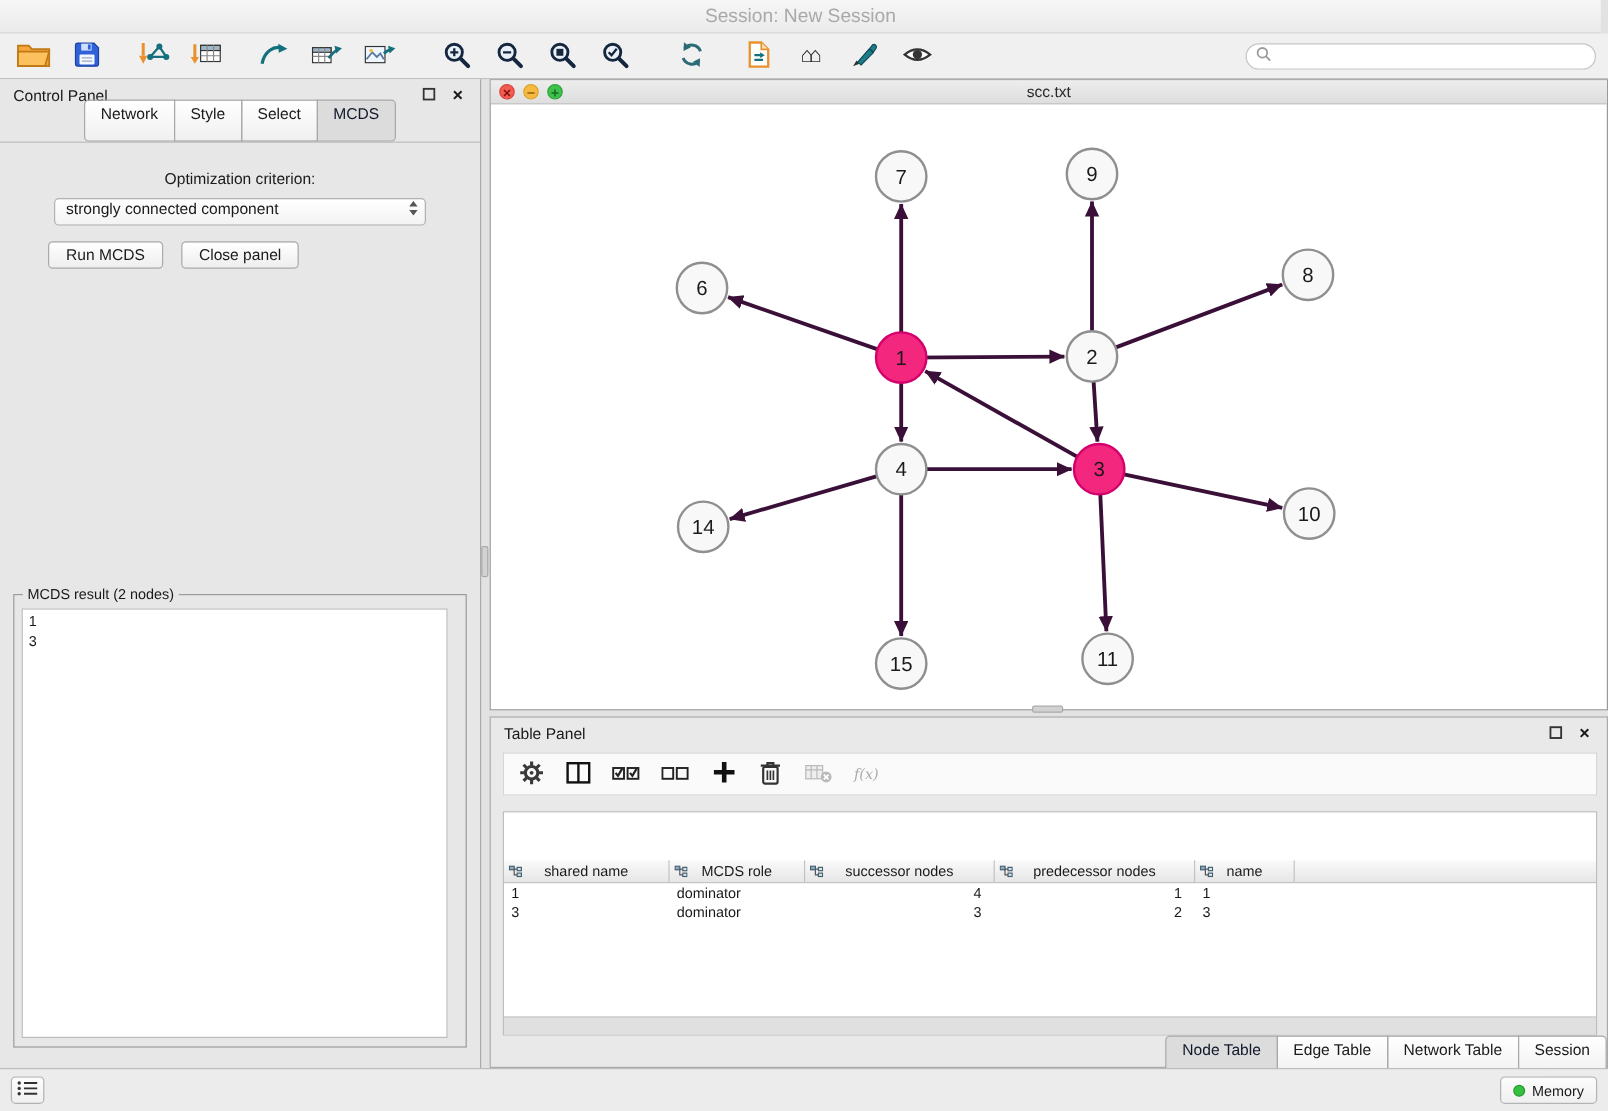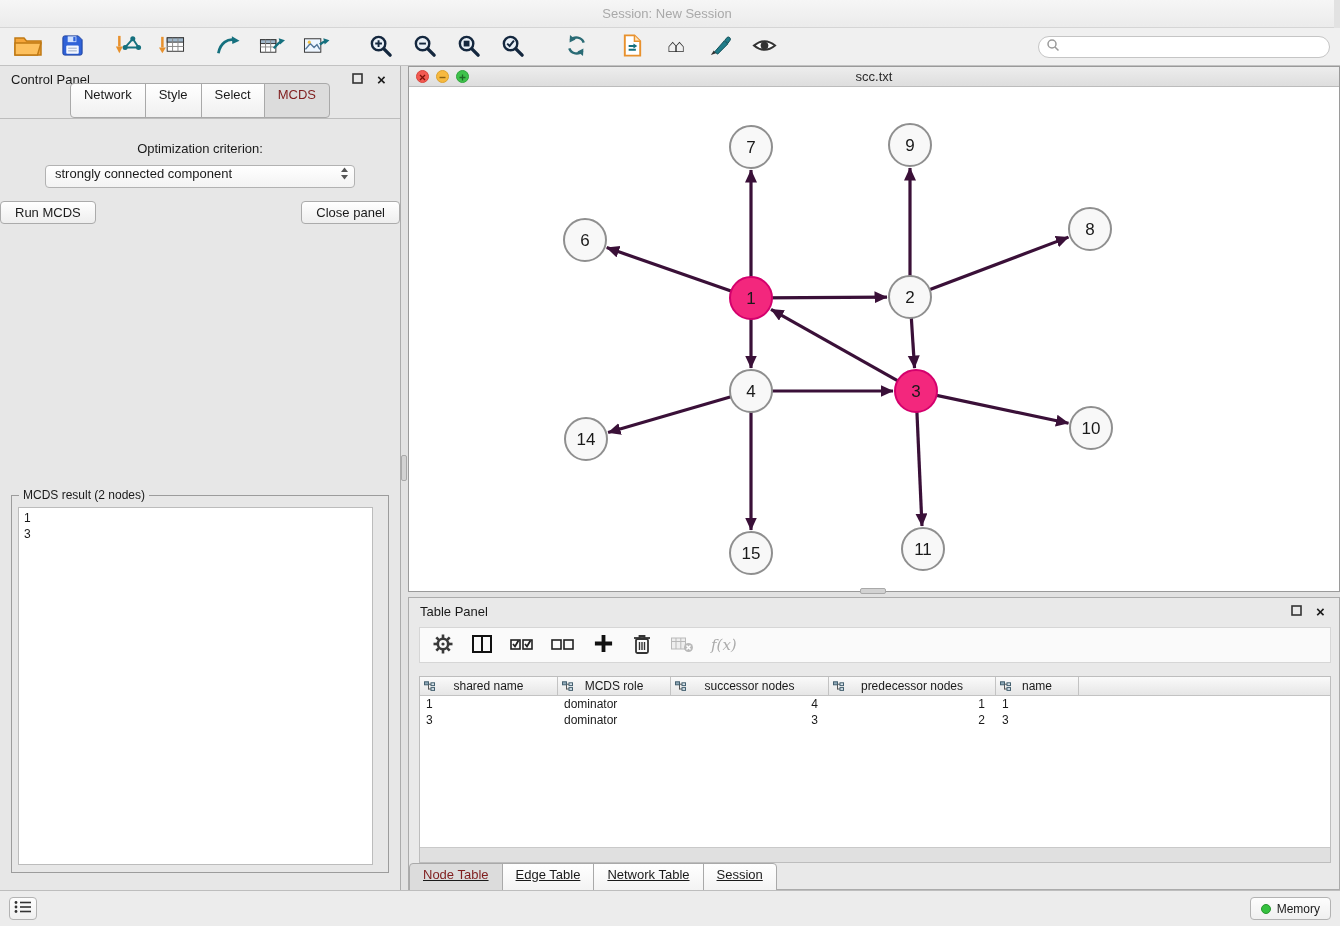--- a/index.html
+++ b/index.html
@@ -3,21 +3,21 @@
 <meta charset="utf-8">
 <style>
   * { margin:0; padding:0; box-sizing:border-box; }
   html,body { width:1340px; height:926px; }
   body { font-family:"Liberation Sans", sans-serif; background:#e2e2e2; position:relative;
          overflow:hidden; font-size:13px; color:#1a1a1a; }
 
   
   .titlebar { position:absolute; top:0; left:0; right:6px; height:28px;
     background:linear-gradient(#f6f6f6,#ebebeb); border-bottom:1px solid #d5d5d5;
-    display:flex; align-items:center; justify-content:center; color:#a9a9a9; font-size:13px; }
+    display:flex; align-items:center; justify-content:center; color:#a9a9a9; font-size:16px; }
 
   .toolbar { position:absolute; top:28px; left:0; right:0; height:38px; background:#f0f0f0;
     border-bottom:1px solid #c2c2c2; display:flex; align-items:center; padding:0 10px; }
   .tbtn { width:36px; height:32px; display:flex; align-items:center; justify-content:center; flex:0 0 auto; }
   .gap-s{width:8px;flex:0 0 auto}.gap-m{width:20px;flex:0 0 auto}.gap-l{width:28px;flex:0 0 auto}
   .houses { font-size:18px; font-weight:bold; letter-spacing:-4px; color:#2f2f2f; padding-right:4px; }
   .search { margin-left:auto; width:292px; height:22px; border:1px solid #c5c5c5; border-radius:12px;
     background:#fff; display:flex; align-items:center; padding:0 7px; flex:0 0 auto; }
   .search input { border:none; outline:none; flex:1; font-size:12px; margin-left:5px;
     font-family:inherit; background:transparent; }
@@ -29,26 +29,26 @@
   .phead .sp { margin-left:auto; display:flex; align-items:center; gap:9px; }
   .wicon { display:flex; align-items:center; justify-content:center; width:15px; height:15px; }
   .xglyph { font-size:15px; font-weight:bold; line-height:13px; color:#1a1a1a; }
   .tabswrap { border-bottom:1px solid #bdbdbd; height:26px; display:flex;
     justify-content:center; align-items:flex-end; }
   .seg-tabs { display:flex; }
   .tab { border:1px solid #a9a9a9; margin-left:-1px; background:linear-gradient(#ffffff,#f0f0f0);
     padding:0 13px; font-size:13px; line-height:21px; height:35px; cursor:default; }
   .tab:first-child { border-radius:4px 0 0 4px; margin-left:0; }
   .tab:last-child { border-radius:0 4px 4px 0; }
-  .tab.active { background:#dcdcdc; color:#7f1d1d; }
+  .tab.active { background:#dcdcdc; color:#0f172a; }
   .optlabel { text-align:center; margin-top:22px; }
   .selectbox { width:310px; margin:9px auto 0; height:23px; border:1px solid #b2b2b2; border-radius:4px;
     background:linear-gradient(#ffffff,#f3f3f3); display:flex; align-items:flex-start; padding:0 5px 0 9px; }
   .selectbox .lab { flex:1; }
-  .btnrow { display:flex; justify-content:space-between; gap:15px; margin-top:13px; }
+  .btnrow { display:flex; justify-content:flex-start; gap:15px; margin-top:13px;padding-left:40px; }
   .pbtn { height:23px; padding:0 14px; border:1px solid #ababab; border-radius:4px;
     background:linear-gradient(#ffffff,#eeeeee); font-size:13px; font-family:inherit; color:#1a1a1a; }
   .resultbox { position:absolute; left:11px; right:11px; top:429px; bottom:17px; border:1px solid #9c9c9c; }
   .resultlegend { position:absolute; top:-8px; left:7px; background:#e7e7e7; padding:0 4px; font-size:12px; }
   .resultinner { position:absolute; left:6px; right:15px; top:11px; bottom:7px; background:#fff;
     border:1px solid #bcbcbc; font-size:12px; line-height:16px; padding:2px 5px; white-space:pre; }
 
   
   .netwin { position:absolute; left:408px; top:66px; right:0; height:526px;
     background:#fff; border:1px solid #9a9a9a;text-align:right; }
@@ -61,31 +61,31 @@
   .l-grn   { background:#3ec24b; border:1px solid #2fa53c; }
   .graphwrap { position:absolute; left:0; right:0; top:20px; bottom:0; }
   .graphwrap svg { width:100%; height:100%; display:block; }
 
   
   .tpanel { position:absolute; left:408px; top:597px; right:0; bottom:36px;
     background:#e9e9e9; border:1px solid #ababab; }
   .ttoolbar { position:absolute; left:10px; right:8px; top:29px; height:36px; background:#fafafa;
     border:1px solid #d6d6d6; display:flex; align-items:center; padding:0 12px; gap:17px; }
   .ticon { display:flex; align-items:center; justify-content:center; min-width:22px; height:24px; }
-  .fxtext { font-family:"DejaVu Serif", serif; font-style:italic; font-size:15px; color:#ababab; }
+  .fxtext { font-family:"DejaVu Serif", serif; font-style:italic; font-size:12px; color:#ababab; }
   .tbl { position:absolute; left:10px; right:8px; top:78px; bottom:26px; background:#fff;
     border:1px solid #bdbdbd; overflow:hidden; }
-  .thead { display:flex; height:19px; background:linear-gradient(#fafafa,#e6e6e6); border-bottom:1px solid #c3c3c3; }
+  .thead { display:flex; height:19px; background:linear-gradient(#fafafa,#e6e6e6); border-bottom:1px solid #c3c3c3;margin-top:40px; }
   .th { position:relative; display:flex; align-items:center; justify-content:center;
     border-right:1px solid #c3c3c3; font-size:12px; flex:0 0 auto; }
   .th .tic { position:absolute; left:4px; top:4px; display:flex; }
   .tr { display:flex; height:16px; align-items:center; }
   .td { flex:0 0 auto; font-size:12px; padding:0 11px 0 6px; }
   .hscroll { position:absolute; left:0; right:0; bottom:0; height:15px; background:#e0e0e0; border-top:1px solid #c9c9c9; }
-  .ttabs { position:absolute; left:0; right:0; bottom:3px; display:flex; justify-content:flex-start; height:23px;text-decoration:underline; }
+  .ttabs { position:absolute; left:0; right:0; bottom:3px; display:flex; justify-content:flex-end; height:23px; }
 
   
   .statusbar { position:absolute; left:0; right:0; bottom:0; height:36px; background:#ececec;
     border-top:1px solid #bdbdbd; display:flex; align-items:center; padding:0 9px; }
   .listbtn { width:28px; height:23px; border:1px solid #b3b3b3; border-radius:4px;
     background:linear-gradient(#fdfdfd,#f0f0f0); display:flex; align-items:center; justify-content:center; }
   .membtn { margin-left:auto; height:23px; border:1px solid #b3b3b3; border-radius:4px;
     background:linear-gradient(#fdfdfd,#f0f0f0); display:flex; align-items:center; gap:6px;
     padding:0 10px; font-size:12px; font-family:inherit; color:#1a1a1a; }
   .memdot { width:10px; height:10px; border-radius:50%; background:#35c13f; border:1px solid #28962f; }

